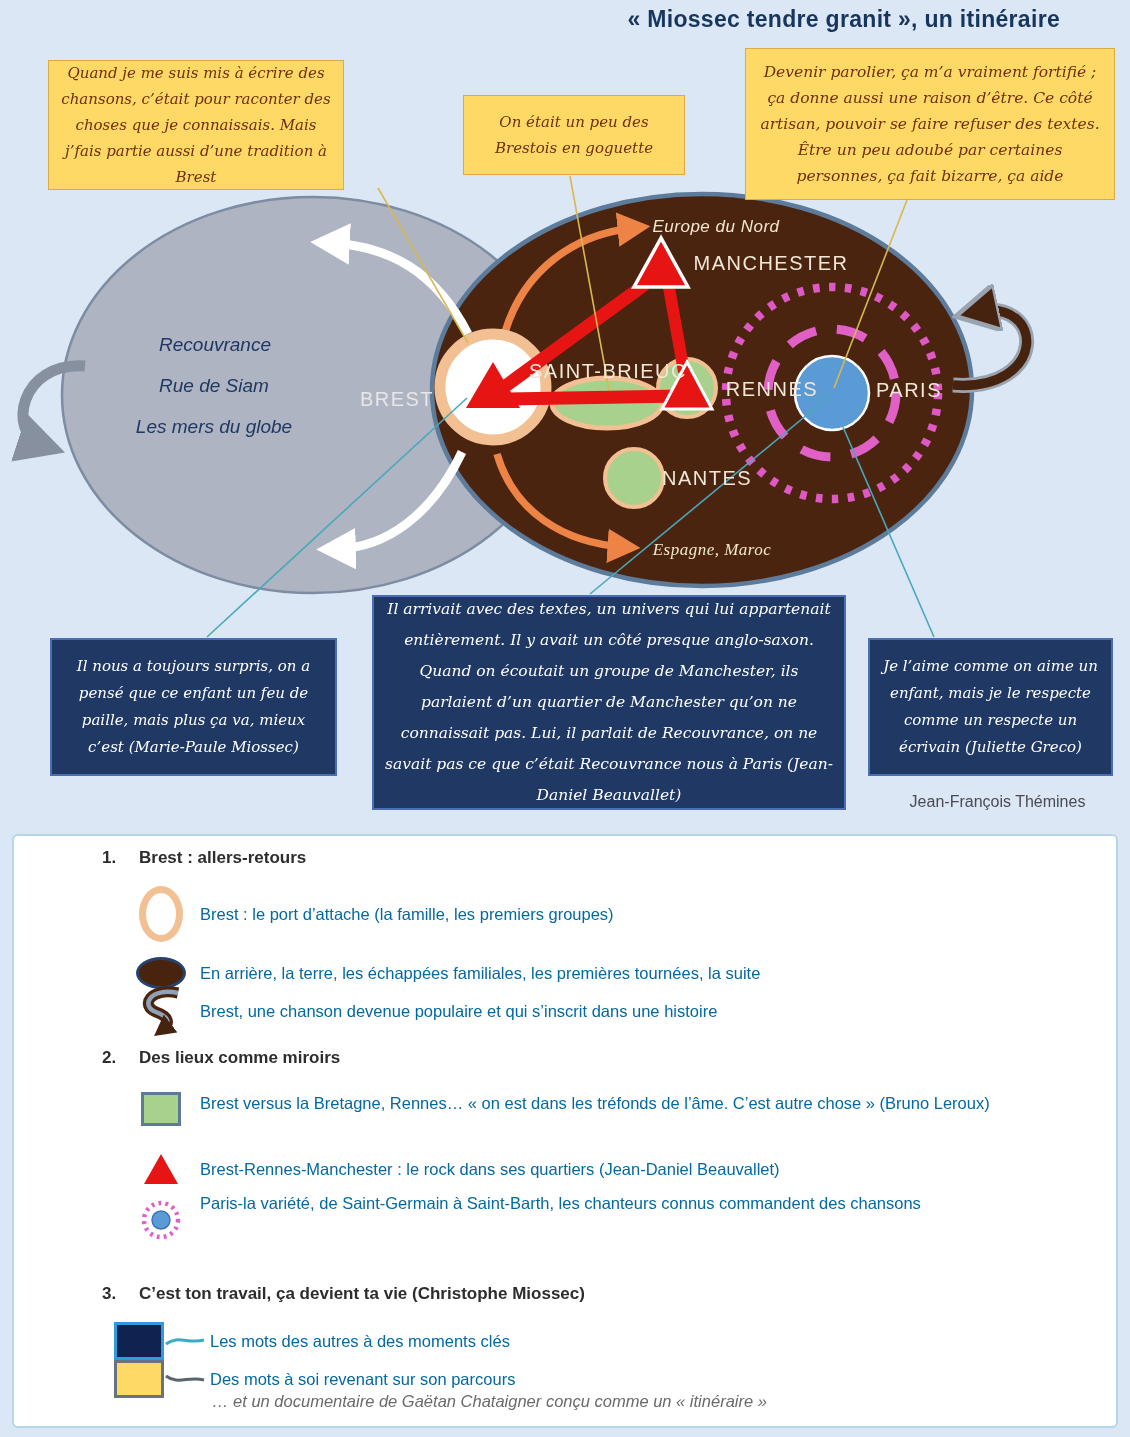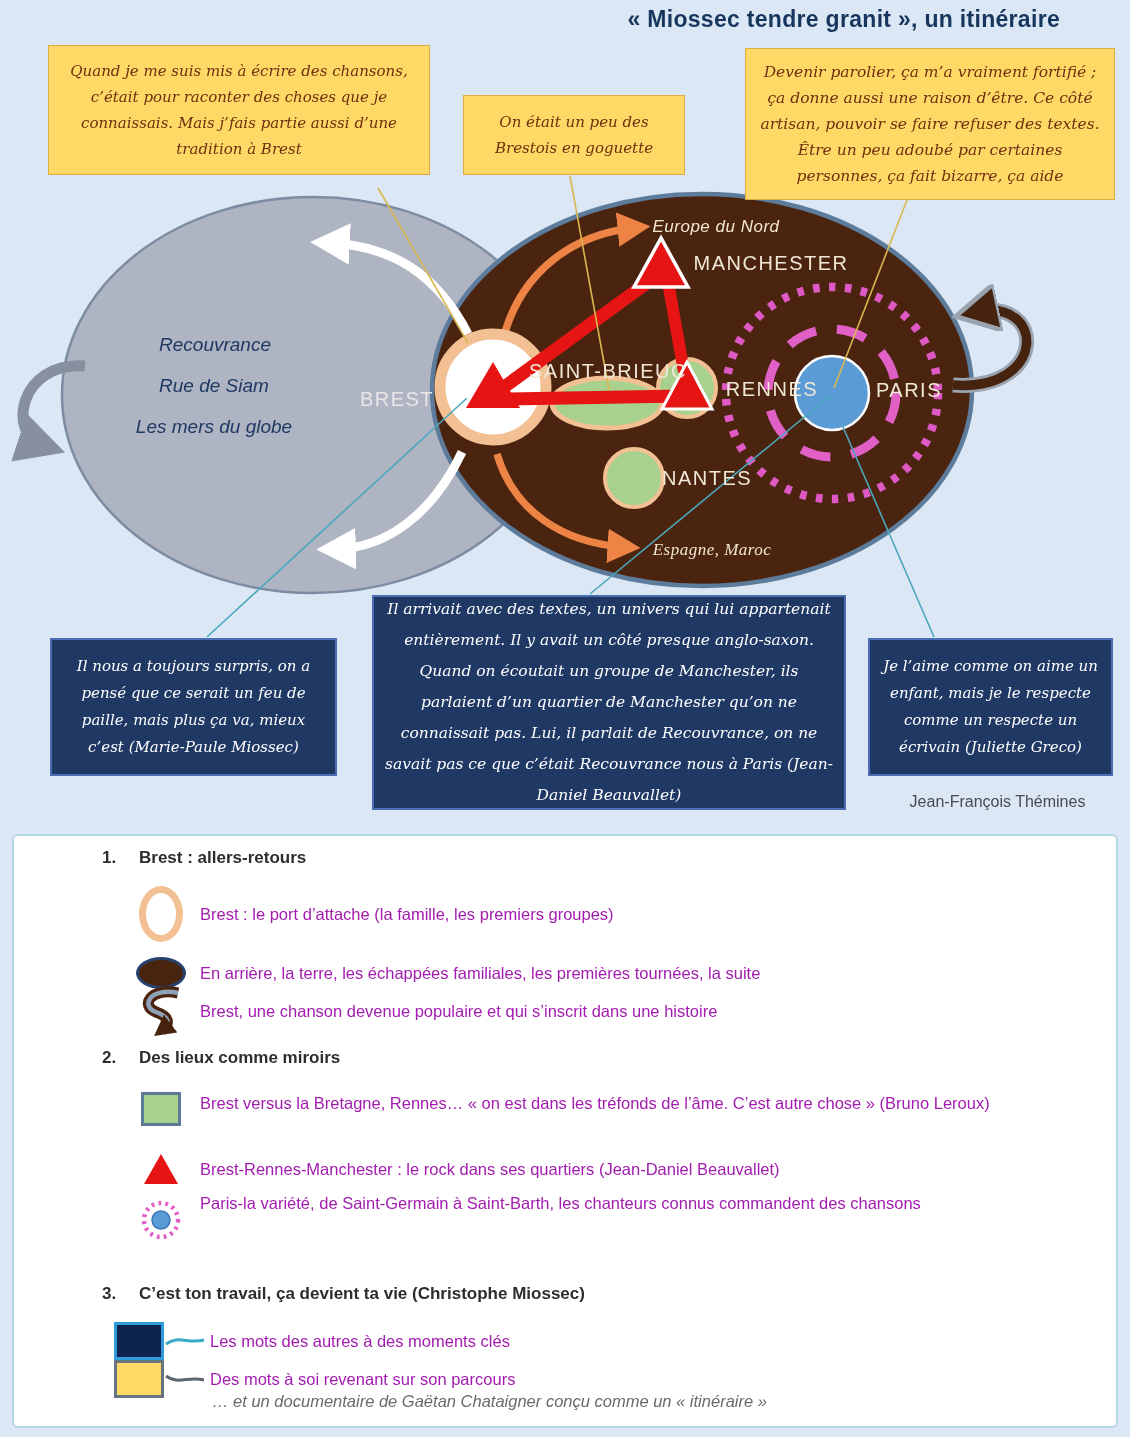--- a/index.html
+++ b/index.html
@@ -26,21 +26,21 @@
   .note-navy{background:#1f3864;border:2px solid #4a6db3;color:#ffffff;
              font-size:15px;line-height:27px;padding:10px 10px;}
   .credit{color:#4a4a52;font-size:16px;text-align:center;}
   
   .panel{left:12px;top:834px;width:1106px;height:594px;background:#ffffff;
          border:2px solid #b5d5e8;border-radius:6px;box-sizing:border-box;}
   .lg-h{position:absolute;left:88px;display:flex;color:#2d2d2d;font-weight:700;font-size:17px;}
   .lg-num{width:37px;}
   .lg-row{position:absolute;left:118px;display:flex;align-items:center;}
   .lg-ic{width:58px;display:flex;align-items:center;justify-content:center;flex:none;}
-  .lg-label{margin-left:10px;color:#a21caf;font-size:16.5px;line-height:31px;max-width:880px;}
+  .lg-label{margin-left:10px;color:#0369a1;font-size:16.5px;line-height:31px;max-width:880px;}
   .w1{max-width:810px;}
   .w2{max-width:745px;}
   .ic-ring{width:30px;height:42px;border:7px solid #f2c093;border-radius:50%;background:transparent;}
   .ic-arsenal{width:44px;height:26px;background:#8ca7c4;border:3px solid #3e74b8;border-radius:50%;}
   .ic-terre{width:44px;height:26px;background:#48240f;border:3px solid #27426e;border-radius:50%;}
   .ic-green{width:34px;height:28px;background:#a9d18e;border:3px solid #5d7b96;}
   .ic-navy{width:44px;height:32px;background:#0f2350;border:3px solid #2f9bd8;flex:none;}
   .ic-yellow{width:44px;height:32px;background:#ffd966;border:3px solid #67737e;flex:none;}
   .footnote{position:absolute;left:198px;color:#6a6a6a;font-size:16.5px;font-style:italic;}
 </style>
@@ -116,24 +116,24 @@
   <div class="abs plabel" style="left:909px;top:390px;">PARIS</div>
   <div class="abs plabel" style="left:707px;top:478px;">NANTES</div>
 
   <div class="abs rlabel" style="left:716px;top:227px;">Europe du Nord</div>
   <div class="abs rlabel" style="left:712px;top:550px;font-family:Liberation Serif, serif;">Espagne, Maroc</div>
 
   <div class="abs glabel" style="left:215px;top:345px;">Recouvrance</div>
   <div class="abs glabel" style="left:214px;top:386px;">Rue de Siam</div>
   <div class="abs glabel" style="left:214px;top:427px;">Les mers du globe</div>
 
-  <div class="abs note note-yellow" style="left:48px;top:45px;width:382px;height:130px;">Quand je me suis mis à écrire des chansons, c’était pour raconter des choses que je connaissais. Mais j’fais partie aussi d’une tradition à Brest</div>
+  <div class="abs note note-yellow" style="left:48px;top:60px;width:296px;height:130px;">Quand je me suis mis à écrire des chansons, c’était pour raconter des choses que je connaissais. Mais j’fais partie aussi d’une tradition à Brest</div>
   <div class="abs note note-yellow" style="left:463px;top:95px;width:222px;height:80px;">On était un peu des Brestois en goguette</div>
   <div class="abs note note-yellow" style="left:745px;top:48px;width:370px;height:152px;font-size:15.5px;">Devenir parolier, ça m’a vraiment fortifié ; ça donne aussi une raison d’être. Ce côté artisan, pouvoir se faire refuser des textes. Être un peu adoubé par certaines personnes, ça fait bizarre, ça aide</div>
-  <div class="abs note note-navy" style="left:50px;top:638px;width:287px;height:138px;">Il nous a toujours surpris, on a pensé que ce serait un feu de paille, mais plus ça va, mieux c’est (Marie-Paule Miossec)</div>
+  <div class="abs note note-navy" style="left:50px;top:638px;width:287px;height:138px;">Il nous a toujours surpris, on a pensé que ce enfant un feu de paille, mais plus ça va, mieux c’est (Marie-Paule Miossec)</div>
   <div class="abs note note-navy" style="left:372px;top:595px;width:474px;height:215px;font-size:15.5px;line-height:31px;">Il arrivait avec des textes, un univers qui lui appartenait entièrement. Il y avait un côté presque anglo-saxon. Quand on écoutait un groupe de Manchester, ils parlaient d’un quartier de Manchester qu’on ne connaissait pas. Lui, il parlait de Recouvrance, on ne savait pas ce que c’était Recouvrance nous à Paris (Jean-Daniel Beauvallet)</div>
   <div class="abs note note-navy" style="left:868px;top:638px;width:245px;height:138px;">Je l’aime comme on aime un enfant, mais je le respecte comme un respecte un écrivain (Juliette Greco)</div>
 
   <div class="abs credit" style="left:880px;top:793px;width:235px;">Jean-François Thémines</div>
 
   <div class="abs panel">
 
     <div class="lg-h" style="top:12px;">
       <span class="lg-num">1.</span>
       <span>Brest : allers-retours</span>

